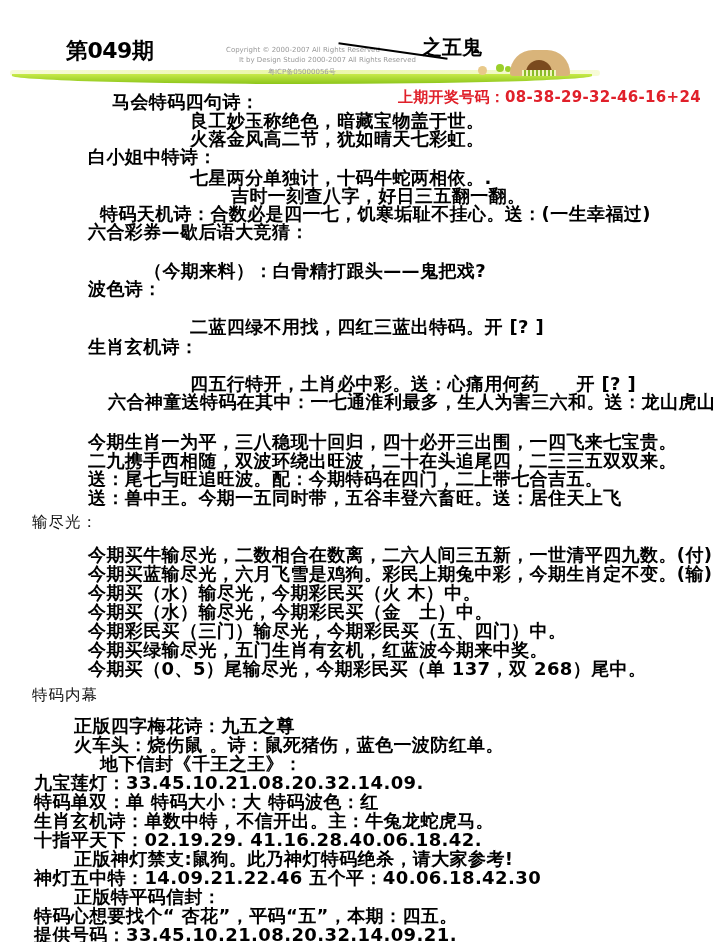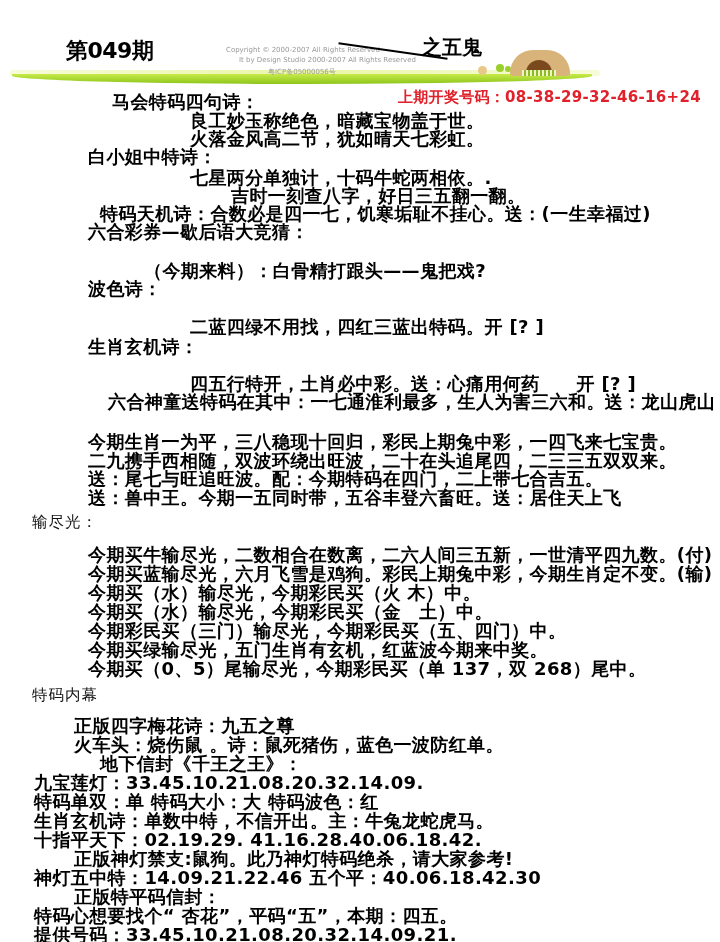--- a/index.html
+++ b/index.html
@@ -70,21 +70,21 @@
 <div class="abs t" style="left:190px;top:166px;">七星两分单独计，十码牛蛇两相依。.</div>
 <div class="abs t" style="left:190px;top:184px;margin-left:41px;">吉时一刻查八字，好日三五翻一翻。</div>
 <div class="abs t" style="left:100px;top:202px;">特码天机诗：合数必是四一七，饥寒垢耻不挂心。送：(一生幸福过)</div>
 <div class="abs t" style="left:88px;top:220px;">六合彩券—歇后语大竞猜：</div>
 <div class="abs t" style="left:144px;top:259px;">（今期来料）：白骨精打跟头——鬼把戏?</div>
 <div class="abs t" style="left:88px;top:277px;">波色诗：</div>
 <div class="abs t" style="left:190px;top:315px;">二蓝四绿不用找，四红三蓝出特码。开 [? ]</div>
 <div class="abs t" style="left:88px;top:335px;">生肖玄机诗：</div>
 <div class="abs t" style="left:190px;top:372px;">四五行特开，土肖必中彩。送：心痛用何药　　开 [? ]</div>
 <div class="abs t" style="left:88px;top:390px;margin-left:20px;">六合神童送特码在其中：一七通淮利最多，生人为害三六和。送：龙山虎山</div>
-<div class="abs t" style="left:88px;top:430px;">今期生肖一为平，三八稳现十回归，彩民上期兔中彩，一四飞来七宝贵。</div>
+<div class="abs t" style="left:88px;top:430px;">今期生肖一为平，三八稳现十回归，四十必开三出围，一四飞来七宝贵。</div>
 <div class="abs t" style="left:88px;top:449px;">二九携手西相随，双波环绕出旺波，二十在头追尾四，二三三五双双来。</div>
 <div class="abs t" style="left:88px;top:467px;">送：尾七与旺追旺波。配：今期特码在四门，二上带七合吉五。</div>
 <div class="abs t" style="left:88px;top:486px;">送：兽中王。今期一五同时带，五谷丰登六畜旺。送：居住天上飞</div>
 
 <div class="abs h" style="left:32px;top:512px;">输尽光：</div>
 <div class="abs t" style="left:88px;top:543px;">今期买牛输尽光，二数相合在数离，二六人间三五新，一世清平四九数。(付)</div>
 <div class="abs t" style="left:88px;top:562px;">今期买蓝输尽光，六月飞雪是鸡狗。彩民上期兔中彩，今期生肖定不变。(输)</div>
 <div class="abs t" style="left:88px;top:581px;">今期买（水）输尽光，今期彩民买（火 木）中。</div>
 <div class="abs t" style="left:88px;top:600px;">今期买（水）输尽光，今期彩民买（金　土）中。</div>
 <div class="abs t" style="left:88px;top:619px;">今期彩民买（三门）输尽光，今期彩民买（五、四门）中。</div>

